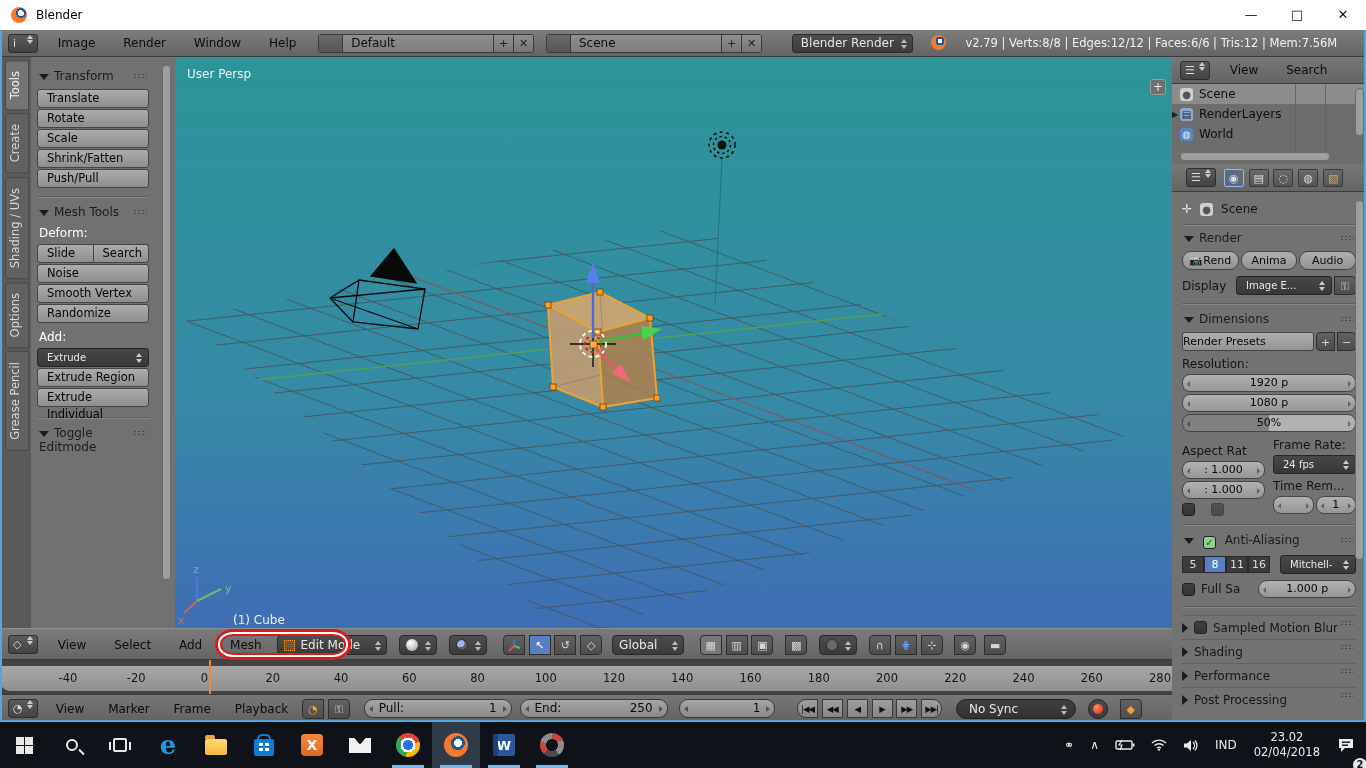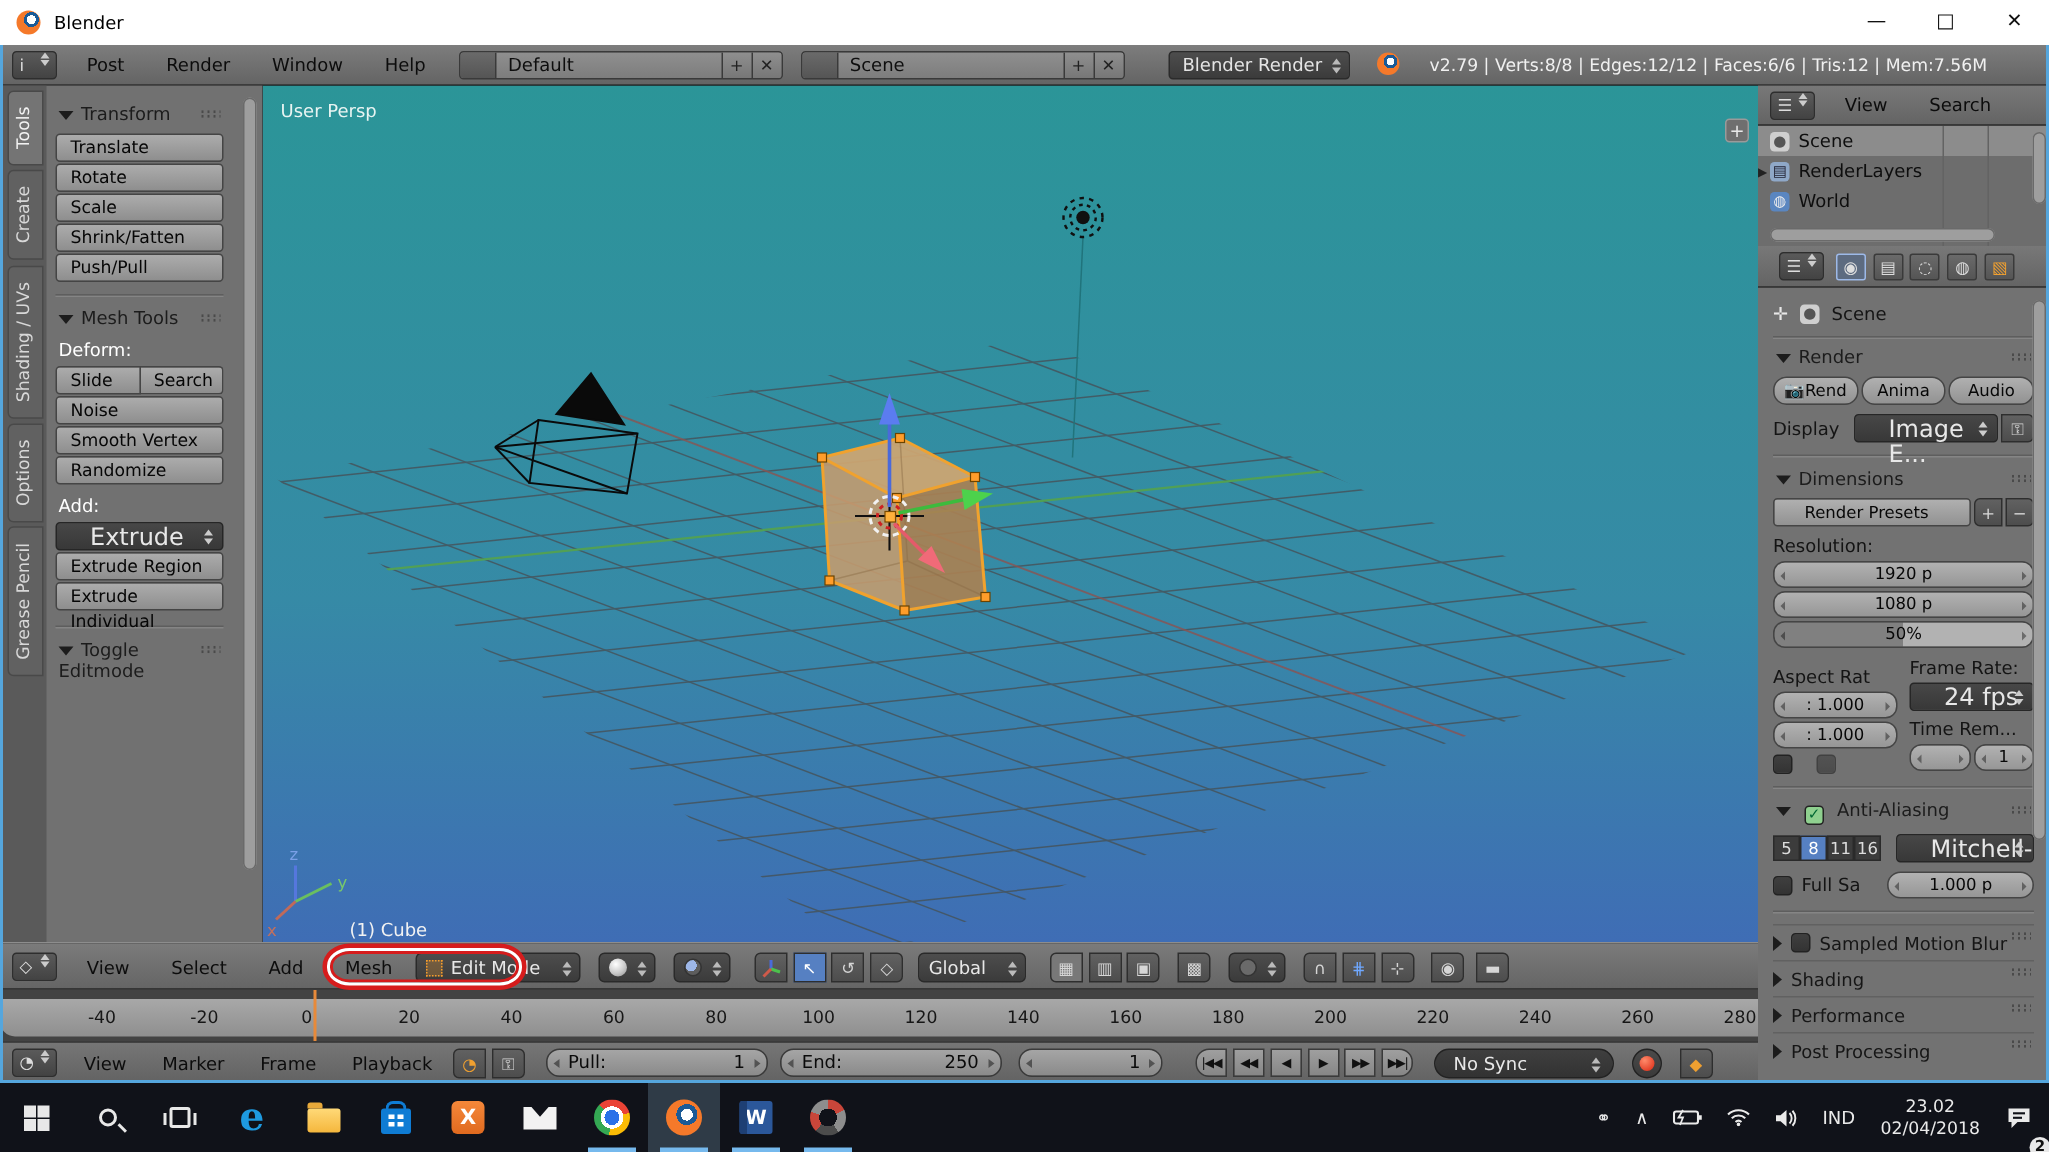--- a/index.html
+++ b/index.html
@@ -50,21 +50,21 @@
   .phead .tri { display:inline-block; width:0; height:0; border-left:5px solid transparent; border-right:5px solid transparent; border-top:6px solid #1c1c1c; margin-right:5px; }
   .grip { position:absolute; right:2px; top:4px; width:14px; height:6px;
     background-image:radial-gradient(#4a4a4a 1px, transparent 1px); background-size:4px 3px; }
   .btn { position:relative; background:linear-gradient(#acacac,#8e8e8e); border:1px solid #454545; border-radius:3px;
     color:#060606; font-size:11.5px; height:19px; line-height:17px; text-align:left; padding-left:9px; margin-bottom:1px; }
   .split { display:flex; gap:0; margin-bottom:1px; }
   .split .btn { flex:1; margin-bottom:0; border-radius:0; }
   .split .btn:first-child { border-radius:3px 0 0 3px; }
   .split .btn:last-child  { border-radius:0 3px 3px 0; border-left:none; }
   .ddwide { position:relative; background:linear-gradient(#474747,#383838); border:1px solid #262626; border-radius:3px;
-    color:#e8e8e8; font-size:16px; height:19px; line-height:17px; padding-left:22px; margin-bottom:1px; }
+    color:#e8e8e8; font-size:10px; height:19px; line-height:17px; padding-left:9px; margin-bottom:1px; }
   .ddwide::after  { content:""; position:absolute; right:6px; top:10px; border-left:3px solid transparent; border-right:3px solid transparent; border-top:4px solid #ccc; }
   .ddwide::before { content:""; position:absolute; right:6px; top:4px;  border-left:3px solid transparent; border-right:3px solid transparent; border-bottom:4px solid #ccc; }
   .slabel { color:#ffffff; margin:7px 0 4px 2px; }
   .sep { height:1px; background:#5e5e5e; box-shadow:0 1px 0 #858585; margin:8px 0; }
   .vscroll { position:absolute; width:9px; border-radius:5px; background:#9e9e9e; box-shadow:inset 0 0 0 1px #6a6a6a; }
   #shelfscroll { right:4px; top:8px; height:515px; }
 
   
   #viewport { position:absolute; left:175px; top:57px; width:997px; height:571px; }
   #vplabel { position:absolute; left:12px; top:10px; color:#e8f4f2; font-size:12px; }
@@ -191,21 +191,21 @@
 <div id="titlebar">
   <span class="logo"></span>
   <span class="t">Blender</span>
   <span class="wbtn" style="right:92px">—</span>
   <span class="wbtn" style="right:46px">□</span>
   <span class="wbtn" style="right:0">✕</span>
 </div>
 
 <div id="infobar">
   <span class="edsel">i</span>
-  <span class="hmenu">Post</span>
+  <span class="hmenu">Image</span>
   <span class="hmenu">Render</span>
   <span class="hmenu">Window</span>
   <span class="hmenu">Help</span>
   <span class="idfield" style="margin-left:6px">
     <span class="ic"></span>
     <span class="nm">Default</span>
     <span class="sqbtn">+</span>
     <span class="sqbtn">✕</span>
   </span>
   <span class="idfield" style="margin-left:8px">
@@ -533,21 +533,21 @@
   </div>
   <div class="row" style="margin-top:6px">
     <span style="width:52px">Display</span>
     <span class="ddwide" style="flex:1; margin-bottom:0">Image E...</span>
     <span class="tgl first last" style="margin-top:0; height:19px">⚿</span>
   </div>
   <div class="sep"></div>
 
   <div class="phead"><span class="tri"></span><span>Dimensions</span><span class="grip"></span></div>
   <div class="row">
-    <div class="prop-btn" style="border-radius:3px; text-align:left; padding-left:20px">Render Presets</div>
+    <div class="prop-btn" style="border-radius:3px; text-align:left; padding-left:0">Render Presets</div>
     <div class="tgl first" style="margin-top:0; height:19px; width:19px">+</div>
     <div class="tgl last" style="margin-top:0; height:19px; width:19px">−</div>
   </div>
   <div class="row" style="align-items:center; margin-top:6px; gap:8px">
     <div style="flex:1">
       <div style="margin-bottom:3px">Resolution:</div>
       <div class="numf">1920 p</div>
       <div class="numf">1080 p</div>
       <div class="numf half">50%</div>
     </div>

